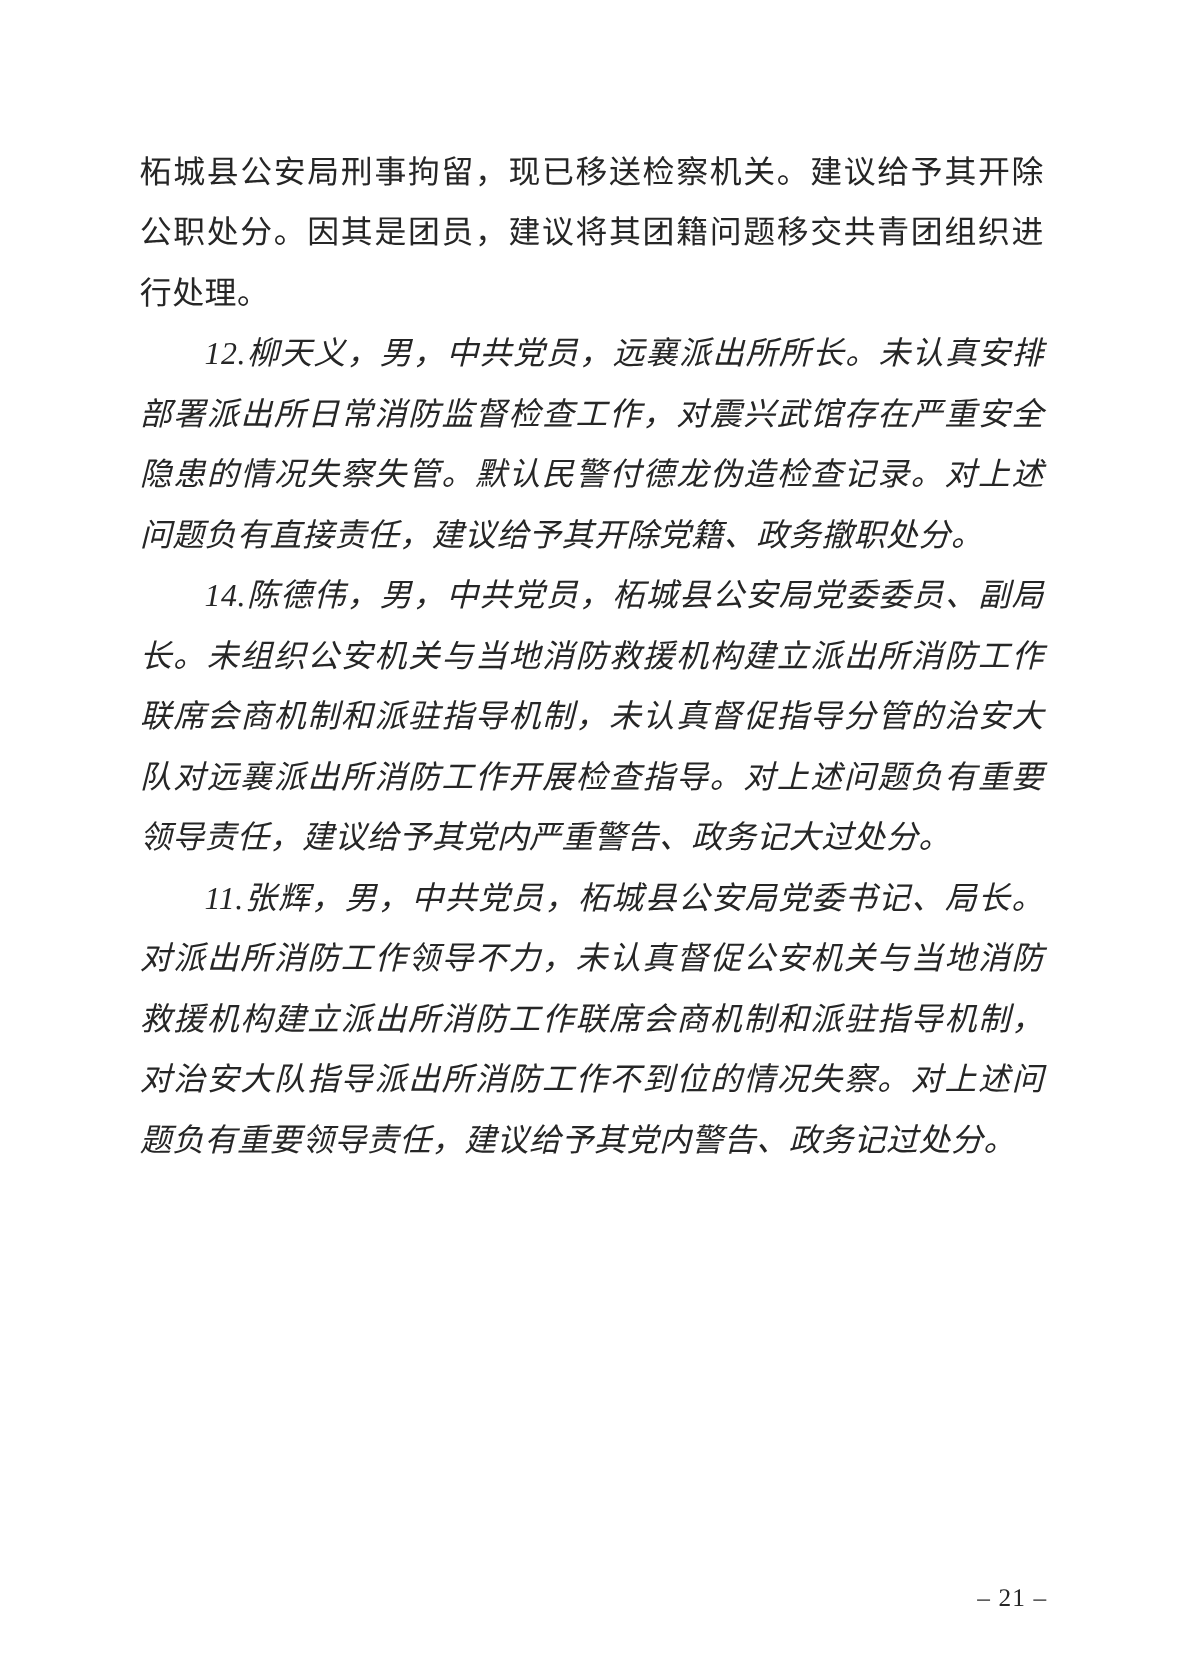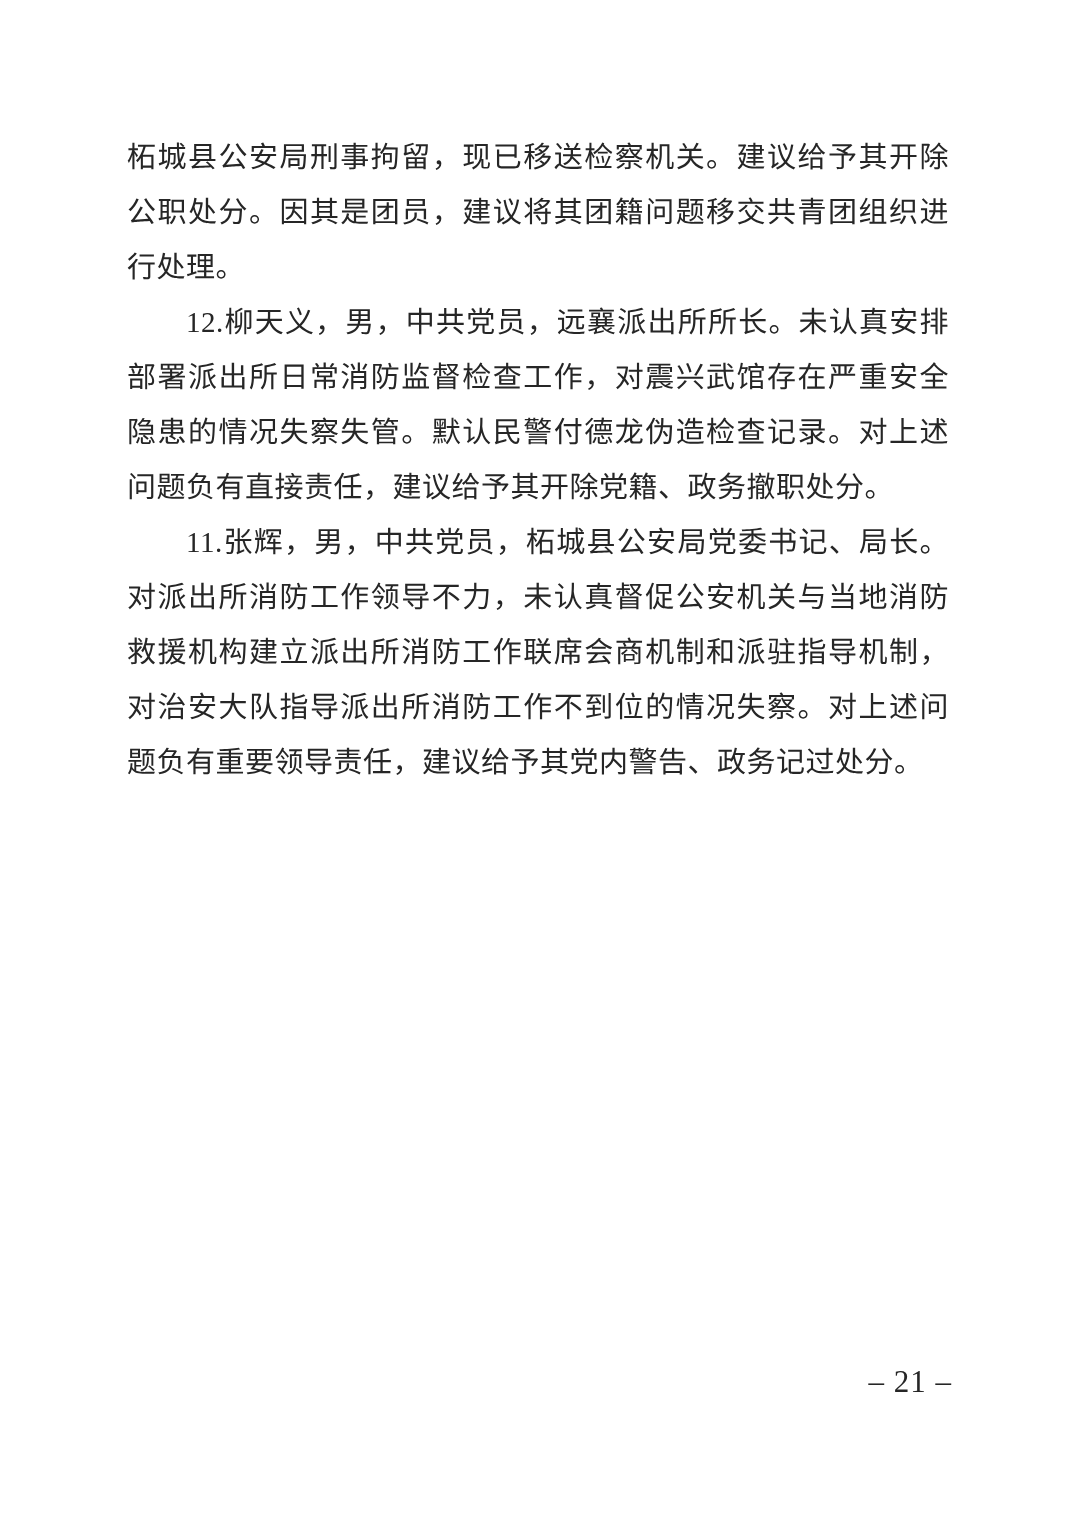--- a/index.html
+++ b/index.html
@@ -26,34 +26,36 @@
     text-align: justify;
     text-justify: inter-ideograph;
     letter-spacing: 0.5px;
   }
   .para {
     margin: 0;
     padding: 0;
   }
   .para.indent {
     text-indent: 59px;
+    font-style: italic;
   }
   .page-number {
     position: absolute;
-    top: 1364px;
+    top: 1440px;
     right: 128px;
-    font-size: 31px;
+    font-size: 23px;
     letter-spacing: 1px;
     color: var(--text-color, #262626);
     white-space: nowrap;
   }
 </style>
 </head>
 <body>
 
 <div class="page">
   <div class="content">
     <p class="para no-indent">柘城县公安局刑事拘留，现已移送检察机关。建议给予其开除公职处分。因其是团员，建议将其团籍问题移交共青团组织进行处理。</p>
     <p class="para indent">12.柳天义，男，中共党员，远襄派出所所长。未认真安排部署派出所日常消防监督检查工作，对震兴武馆存在严重安全隐患的情况失察失管。默认民警付德龙伪造检查记录。对上述问题负有直接责任，建议给予其开除党籍、政务撤职处分。</p>
+    <p class="para indent">14.陈德伟，男，中共党员，柘城县公安局党委委员、副局长。未组织公安机关与当地消防救援机构建立派出所消防工作联席会商机制和派驻指导机制，未认真督促指导分管的治安大队对远襄派出所消防工作开展检查指导。对上述问题负有重要领导责任，建议给予其党内严重警告、政务记大过处分。</p>
     <p class="para indent">11.张辉，男，中共党员，柘城县公安局党委书记、局长。对派出所消防工作领导不力，未认真督促公安机关与当地消防救援机构建立派出所消防工作联席会商机制和派驻指导机制，对治安大队指导派出所消防工作不到位的情况失察。对上述问题负有重要领导责任，建议给予其党内警告、政务记过处分。</p>
   </div>
   <div class="page-number">– 21 –</div>
 </div>
 
 </body></html>

